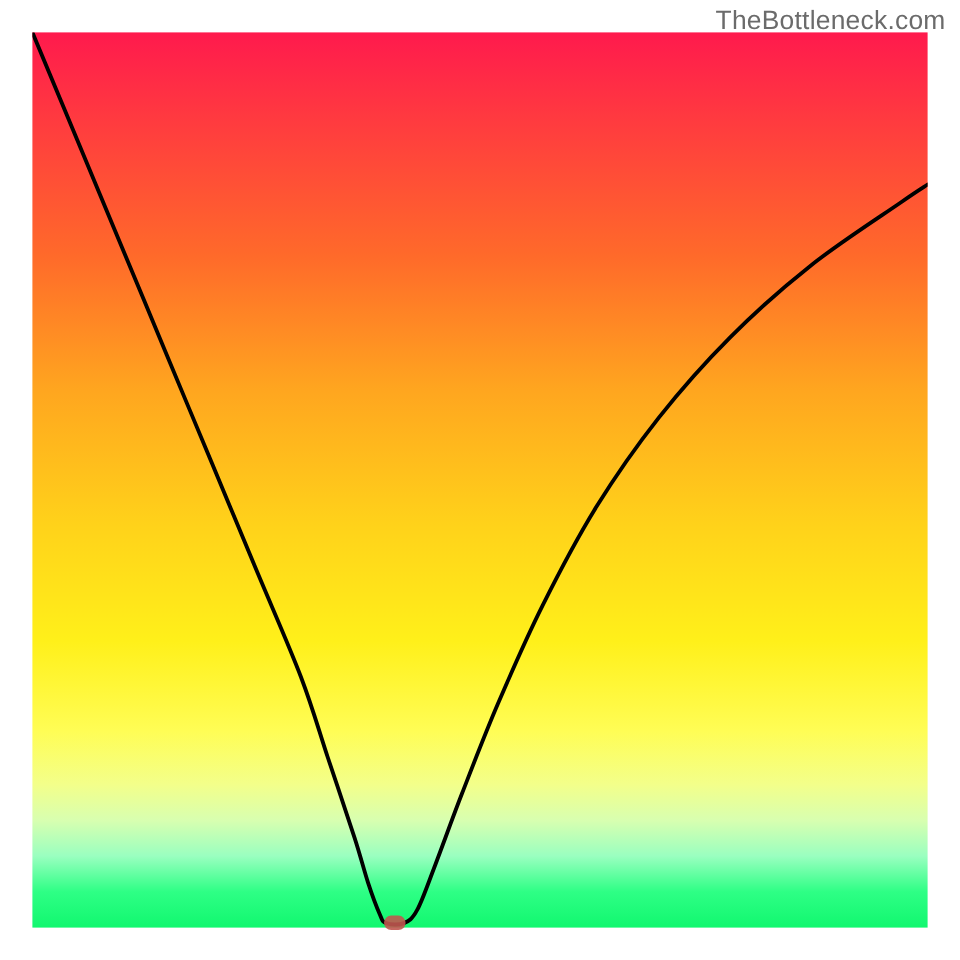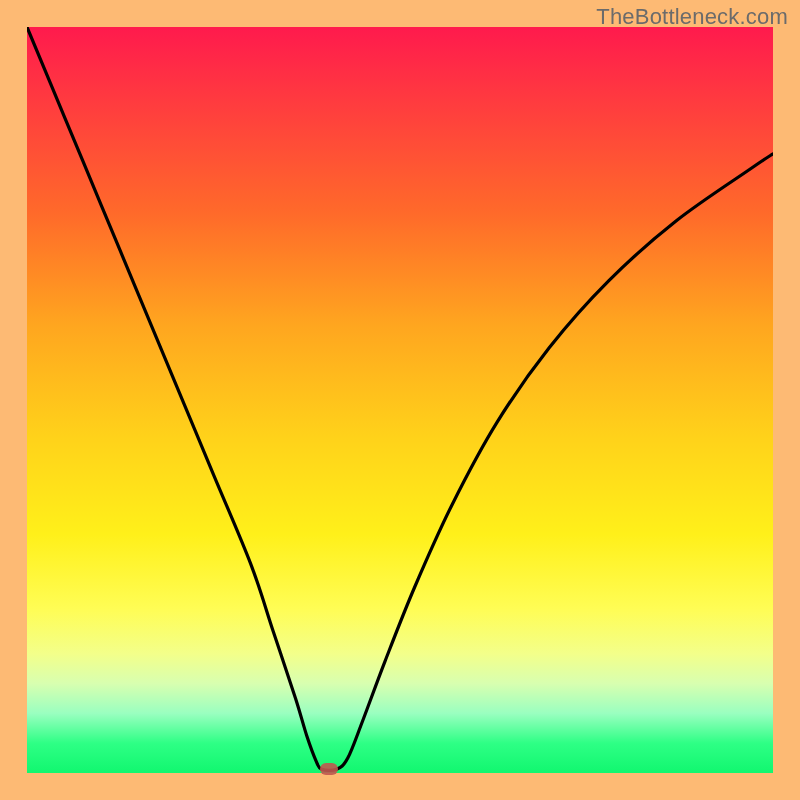--- a/index.html
+++ b/index.html
@@ -10,21 +10,21 @@
     background: #000;
     font-family: Arial, Helvetica, sans-serif;
     overflow: hidden;
   }
   .frame {
     position: absolute;
     left: 0;
     top: 0;
     width: 800px;
     height: 800px;
-    background: #fdba74;
+    background: #ffffff;
   }
   .plot-area {
     position: absolute;
     left: 27px;
     top: 27px;
     width: 746px;
     height: 746px;
     
     background: linear-gradient(
       to bottom,

